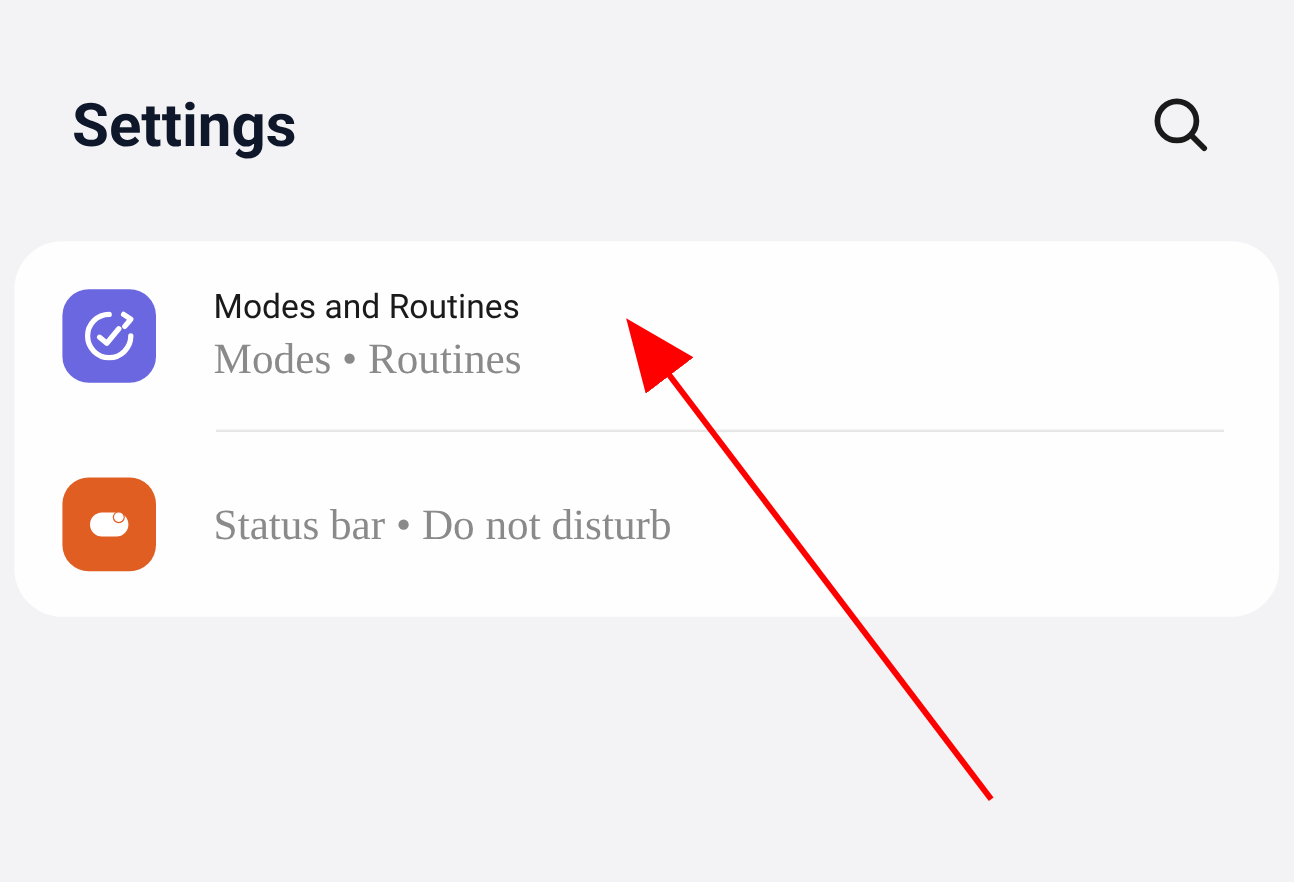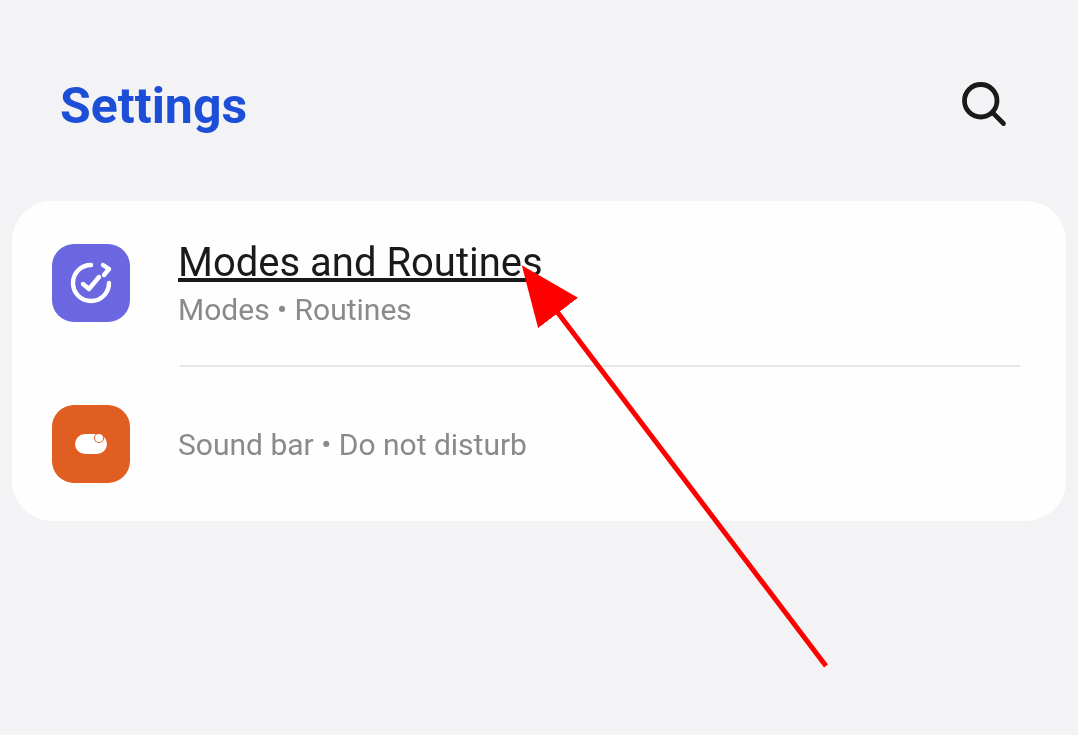--- a/index.html
+++ b/index.html
@@ -17,21 +17,21 @@
     }
     .header {
       display: flex;
       justify-content: space-between;
       align-items: center;
       padding: 70px 60px 50px 60px;
     }
     .page-title {
       font-size: 50px;
       font-weight: 700;
-      color: #1d4ed8;
+      color: #0f172a;
     }
     .search-button {
       background: none;
       border: none;
       cursor: pointer;
       padding: 8px;
     }
     .settings-card {
       background-color: #fefefe;
       border-radius: 40px;
@@ -61,30 +61,30 @@
     }
     .icon-orange {
       background-color: #e15e23;
     }
     .item-text {
       display: flex;
       flex-direction: column;
       margin-left: 48px;
     }
     .item-title {
-      font-size: 40px;
+      font-size: 28px;
       font-weight: 400;
       color: #1a1a1a;
       margin-bottom: 6px;
-      text-decoration: underline;
     }
     .item-subtitle {
-      font-size: 30px;
+      font-size: 36px;
       color: #8a8a8a;
       font-weight: 400;
+      font-family: Liberation Serif, serif;
     }
     .divider {
       height: 1px;
       background-color: #e5e5e5;
       margin-left: 168px;
       margin-right: 46px;
     }
     .arrow-annotation {
       position: absolute;
       pointer-events: none;
@@ -130,21 +130,21 @@
 
   <div class="settings-item">
     <div class="icon-container icon-orange">
       <svg width="48" height="48" viewBox="0 0 24 24" fill="#ffffff">
         <rect x="4" y="7" width="16" height="10" rx="5"></rect>
         <circle cx="16" cy="9" r="2.5" fill="#e15e23"></circle>
         <circle cx="16" cy="9" r="2" fill="#ffffff"></circle>
       </svg>
     </div>
     <div class="item-text">
-      <div class="item-subtitle">Sound bar  •  Do not disturb</div>
+      <div class="item-subtitle">Status bar  •  Do not disturb</div>
     </div>
   </div>
 
 </div>
 
 <svg class="arrow-annotation" width="1078" height="735">
   <defs>
     <marker id="arrowhead" markerWidth="12" markerHeight="10" refX="2" refY="5" orient="auto">
       <polygon points="0 0, 12 5, 0 10" fill="#ff0000"></polygon>
     </marker>

